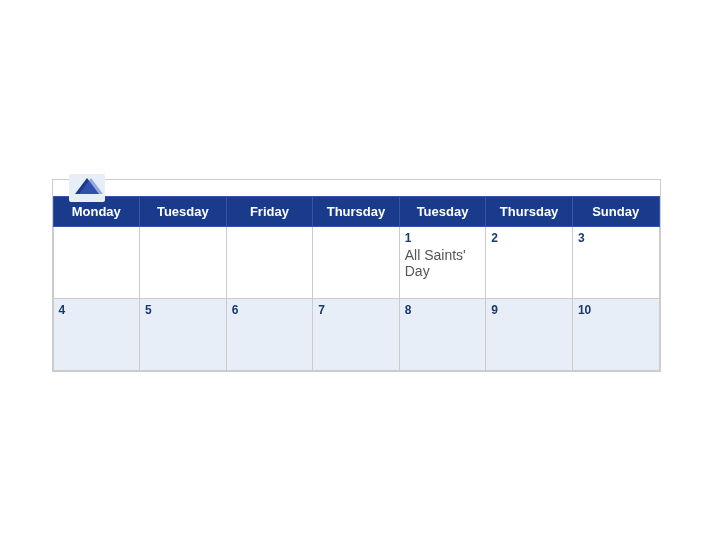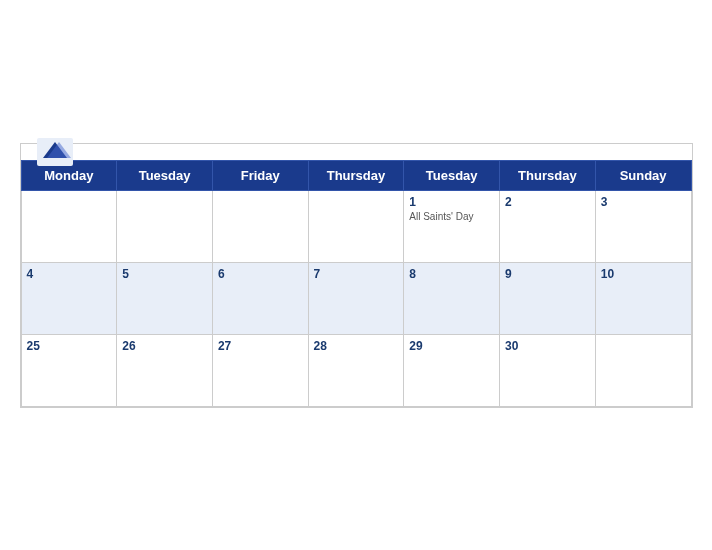--- a/index.html
+++ b/index.html
@@ -6,21 +6,21 @@
     body {
       font-family: Arial, sans-serif;
       background: #fff;
       width: 712px;
       height: 550px;
       display: flex;
       align-items: center;
       justify-content: center;
     }
     .calendar-container {
-      width: 673px;
+      width: 609px;
       background: #fff;
       border: 1px solid #ccc;
     }
     .calendar-header {
       display: flex;
       align-items: center;
       justify-content: center;
       padding: 10px 16px 6px;
       position: relative;
     }
@@ -80,21 +80,21 @@
     }
     .calendar-grid tr:nth-child(even) td {
       background: #e8eef8;
     }
     .day-number {
       font-size: 12px;
       font-weight: bold;
       color: #1a3a6e;
     }
     .holiday-name {
-      font-size: 10px;
+      font-size: 14px;
       color: #555;
       margin-top: 2px;
     }
     .empty-cell {
       background: #fff !important;
     }
   </style>
 </head>
 <body>
 
@@ -158,36 +158,15 @@
           <td>
             <div class="day-number">8</div>
           </td>
           <td>
             <div class="day-number">9</div>
           </td>
           <td>
             <div class="day-number">10</div>
           </td>
         </tr>
-        <tr>
-          <td>
-            <div class="day-number">25</div>
-          </td>
-          <td>
-            <div class="day-number">26</div>
-          </td>
-          <td>
-            <div class="day-number">27</div>
-          </td>
-          <td>
-            <div class="day-number">28</div>
-          </td>
-          <td>
-            <div class="day-number">29</div>
-          </td>
-          <td>
-            <div class="day-number">30</div>
-          </td>
-          <td class="empty-cell"></td>
-        </tr>
       </tbody>
   </table>
 </div>
 
 </body></html>

